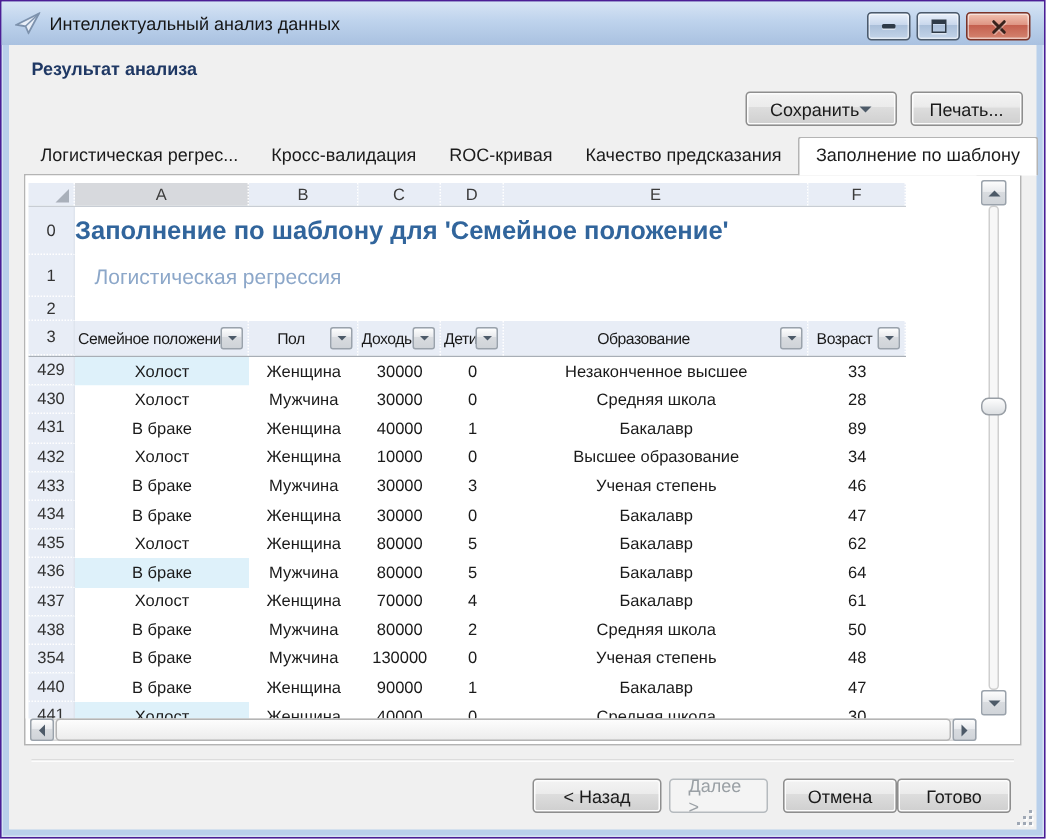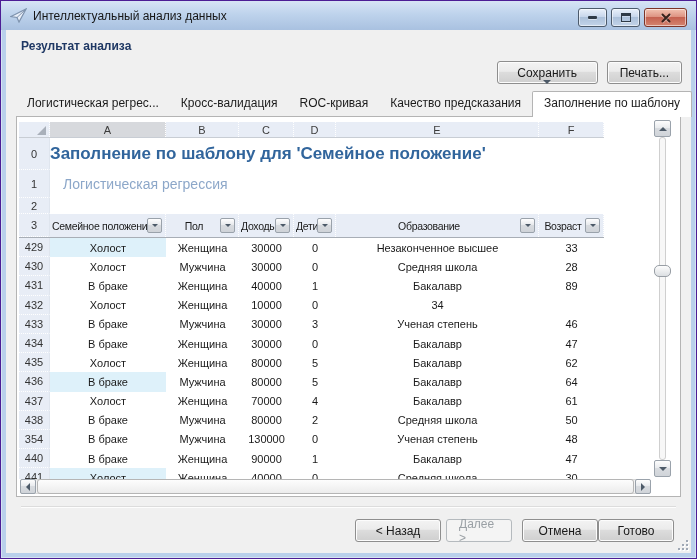--- a/index.html
+++ b/index.html
@@ -51,21 +51,21 @@
 
   .btn {
     height: 23px; border: 1px solid #8e8e8e; border-radius: 3px;
     background: linear-gradient(#f3f3f3, #ebebeb 45%, #dddddd 46%, #cfcfcf);
     font-size: 12px; color: #1a1a1a;
     display: flex; align-items: center; justify-content: center;
     padding: 0 12px; box-shadow: inset 0 0 0 1px #fcfcfc;
   }
   .btn.disabled { background: #f4f4f4; border-color: #b5babe; color: #9aa0a5; box-shadow: none; }
   .top-buttons { position: absolute; top: 31px; right: 9px; display: flex; gap: 9px; }
-  .btn.split { width: 101px; justify-content: space-between; padding: 4px 9px; flex-direction: column; }
+  .btn.split { width: 101px; padding: 4px 9px; }
   .tri-down { width: 0; height: 0; border-left: 4px solid transparent; border-right: 4px solid transparent; border-top: 4px solid #4d5a68; }
 
   
   .tabs { position: absolute; left: 10px; top: 63px; height: 23px; display: flex; align-items: flex-end; z-index: 2; }
   .tab { padding: 4px 11px 6px; font-size: 12px; color: #1b1b1b; white-space: nowrap; }
   .tab.active {
     background: #fff; border: 1px solid #b4b4b4; border-bottom: none;
     border-radius: 2px 2px 0 0; margin-bottom: -1px; padding-bottom: 7px;
   }
 
@@ -295,20 +295,21 @@
                 <div class="dcell">1</div>
                 <div class="dcell">Бакалавр</div>
                 <div class="dcell">89</div>
               </div>
               <div class="grow drow">
                 <div class="gut">432</div>
                 <div class="dcell">Холост</div>
                 <div class="dcell">Женщина</div>
                 <div class="dcell">10000</div>
                 <div class="dcell">0</div>
+                <div class="dcell">Высшее образование</div>
                 <div class="dcell">34</div>
               </div>
               <div class="grow drow">
                 <div class="gut">433</div>
                 <div class="dcell">В браке</div>
                 <div class="dcell">Мужчина</div>
                 <div class="dcell">30000</div>
                 <div class="dcell">3</div>
                 <div class="dcell">Ученая степень</div>
                 <div class="dcell">46</div>

